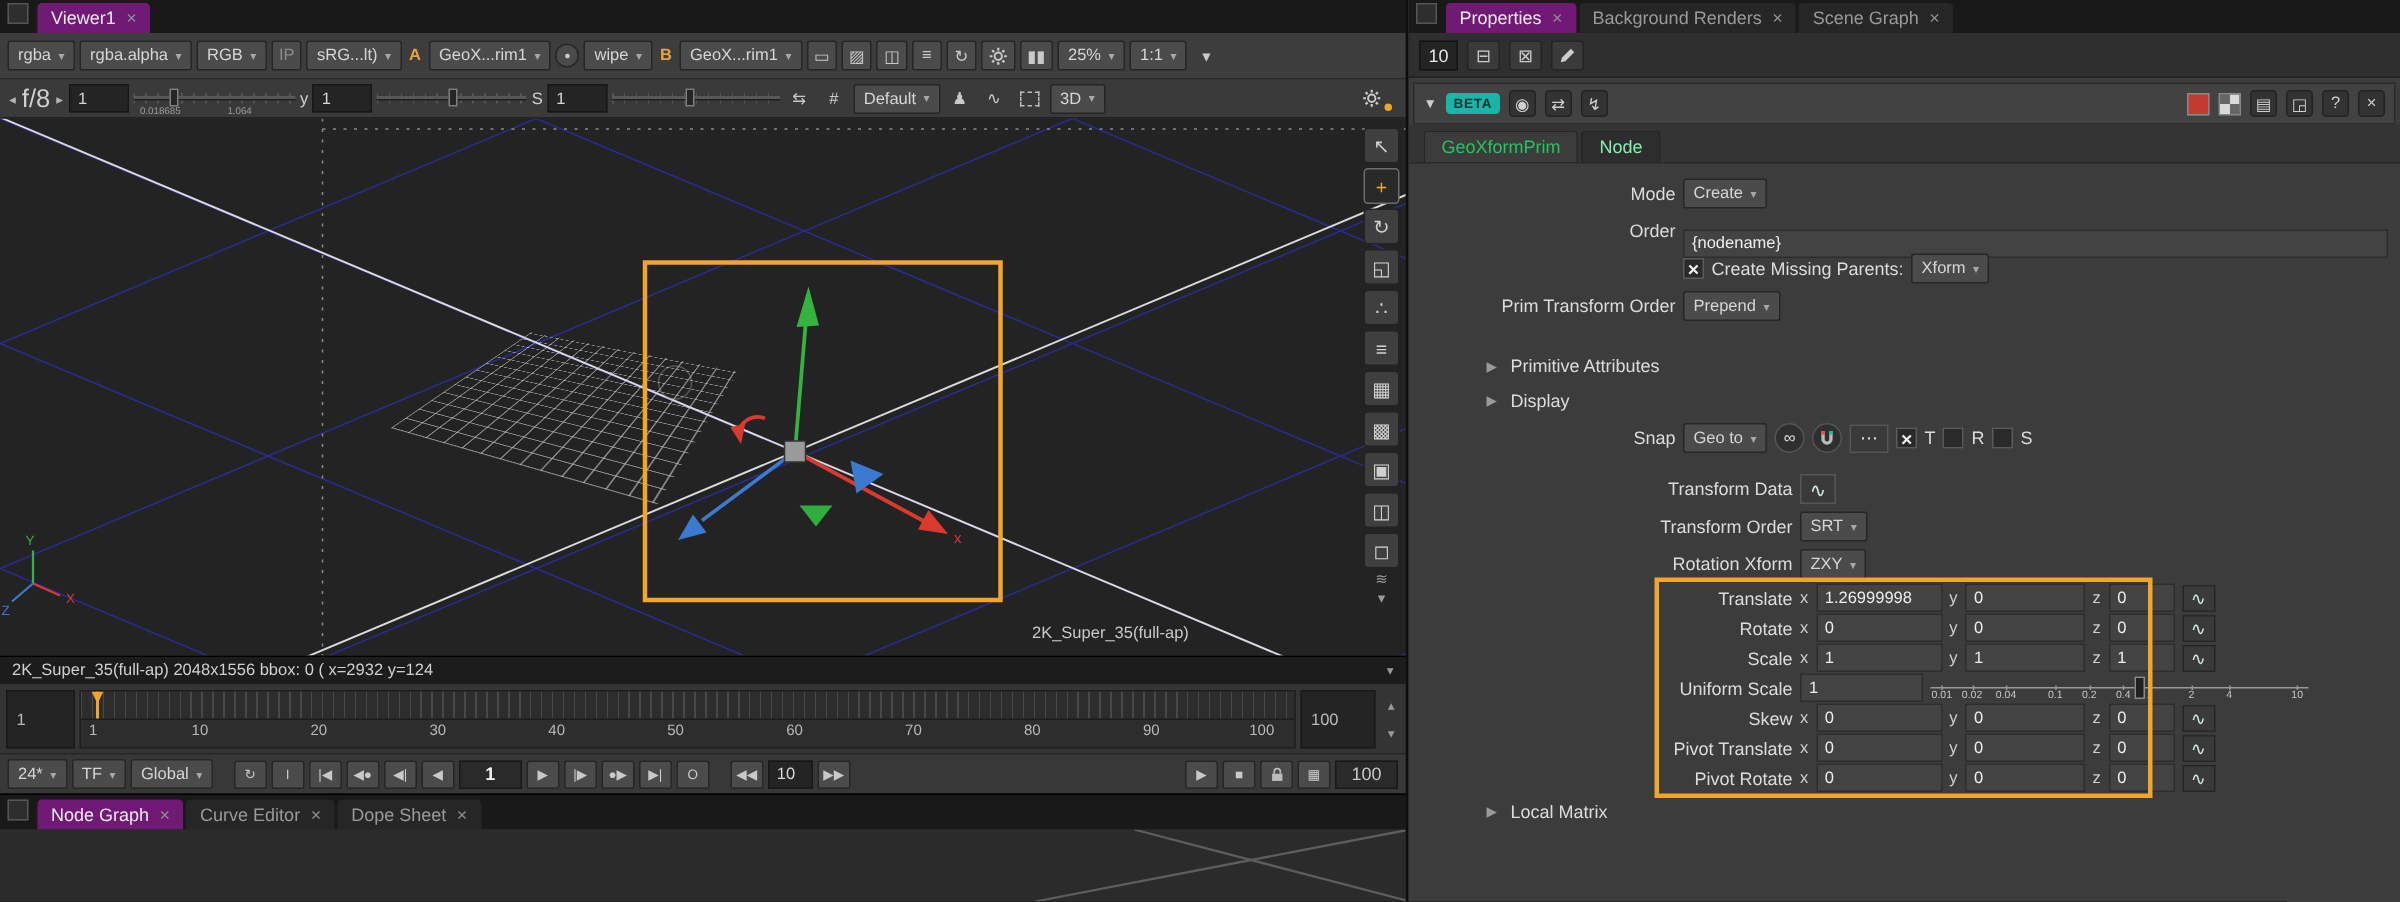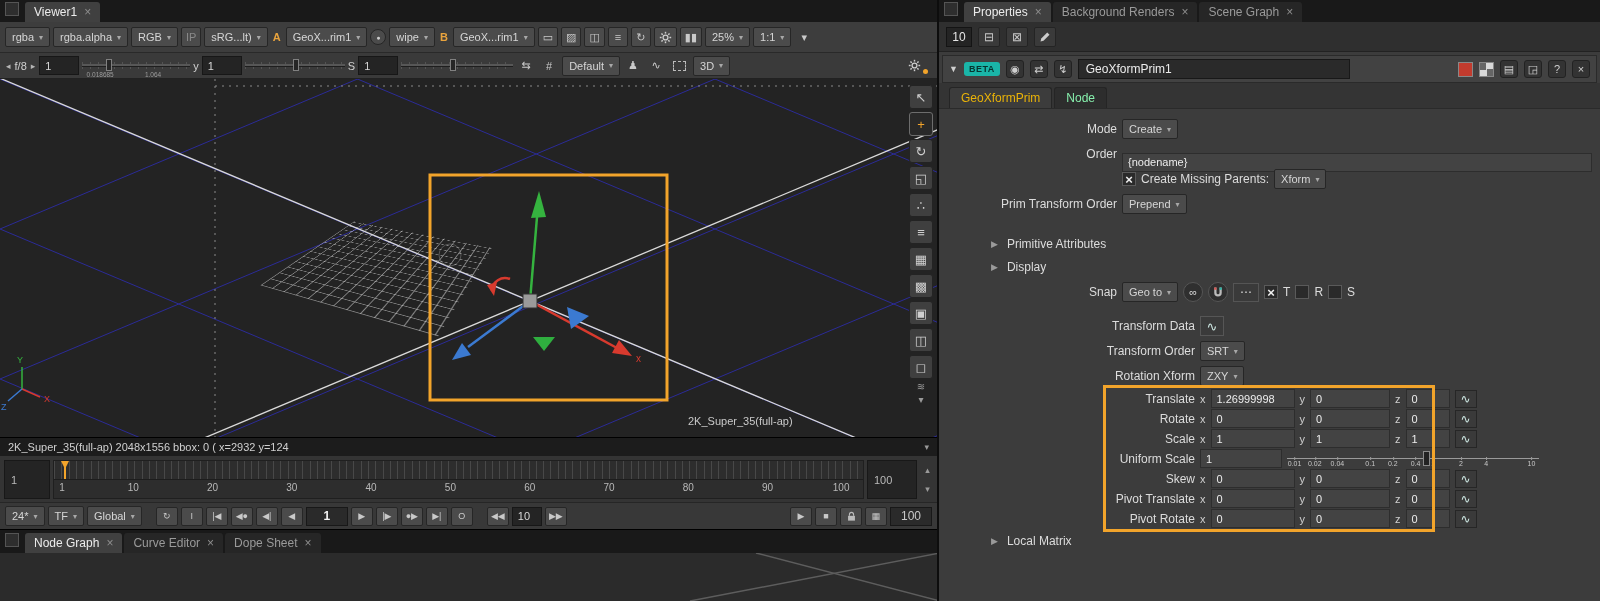--- a/index.html
+++ b/index.html
@@ -5,21 +5,21 @@
 *{margin:0;padding:0;box-sizing:border-box;}
 html,body{width:1600px;height:601px;overflow:hidden;background:#161616;font-family:"Liberation Sans",sans-serif;color:#ddd;}
 .app{display:flex;width:1600px;height:601px;}
 .left-pane{width:939px;display:flex;flex-direction:column;border-right:2px solid #0d0d0d;background:#303030;}
 .right-pane{flex:1;display:flex;flex-direction:column;background:#3c3c3c;overflow:hidden;}
 
 
 .tabbar{height:22px;background:#191919;display:flex;align-items:flex-end;gap:2px;padding-left:2px;flex:none;}
 .pane-btn{width:14px;height:14px;margin:0 4px 4px 3px;background:#2e2e2e;border:1px solid #555;align-self:center;flex:none;}
 .tab{height:20px;display:flex;align-items:center;gap:7px;padding:0 9px;background:#262626;color:#9a9a9a;font-size:12px;border-radius:3px 3px 0 0;white-space:nowrap;}
-.tab.active{background:#404040;color:#ececec;}
+.tab.active{background:#701a75;color:#ececec;}
 .tab .close{color:#8d8d8d;font-size:12px;line-height:1;}
 
 
 .vtb1{height:31px;background:#3d3d3d;display:flex;align-items:center;gap:3px;padding:0 5px;border-bottom:1px solid #292929;flex:none;}
 .vtb2{height:26px;background:#3a3a3a;display:flex;align-items:center;gap:3px;padding:0 5px;border-bottom:1px solid #222;flex:none;}
 .dd{height:20px;background:#4b4b4b;border:1px solid #262626;border-radius:2px;display:flex;align-items:center;gap:5px;padding:0 6px;color:#d6d6d6;font-size:11px;white-space:nowrap;}
 .dd .arr{font-size:8px;color:#a8a8a8;}
 .btn{height:20px;min-width:20px;background:#4b4b4b;border:1px solid #262626;border-radius:2px;color:#c9c9c9;font-size:11px;display:flex;align-items:center;justify-content:center;padding:0 4px;gap:2px;white-space:nowrap;}
 .btn.dim{color:#8a8a8a;}
 .ghost{background:none;border:none;}
@@ -81,21 +81,21 @@
 .icon-btn{width:22px;height:20px;background:#3a3a3a;border:1px solid #242424;border-radius:2px;color:#c9c9c9;font-size:12px;display:flex;align-items:center;justify-content:center;}
 .node-header{height:28px;background:#424242;border:1px solid #2a2a2a;display:flex;align-items:center;gap:6px;padding:0 6px;margin:3px 3px 0 3px;flex:none;}
 .expand-arrow{color:#cfcfcf;font-size:9px;}
 .beta{background:#1ab5a8;color:#07332f;font-size:9px;font-weight:bold;padding:2px 5px;border-radius:3px;letter-spacing:.5px;}
 .hdr-icon{width:18px;height:18px;background:#333;border:1px solid #222;border-radius:3px;color:#cfcfcf;font-size:11px;display:flex;align-items:center;justify-content:center;}
 .name-field{width:272px;height:20px;background:#2a2a2a;border:1px solid #181818;color:#ececec;font-size:12px;display:flex;align-items:center;padding:0 7px;}
 .swatch-red{width:15px;height:15px;background:#c23b2e;border:1px solid #888;}
 .swatch-checker{width:15px;height:15px;border:1px solid #888;background:conic-gradient(#d9d9d9 0 25%,#666 0 50%,#d9d9d9 0 75%,#666 0);}
 .node-tabs{height:26px;display:flex;align-items:flex-end;gap:2px;padding:0 6px 0 10px;background:#343434;border-bottom:1px solid #2a2a2a;flex:none;}
 .ntab{height:21px;padding:0 11px;font-size:12px;color:#86efac;background:#2d2d2d;border:1px solid #252525;border-bottom:none;border-radius:3px 3px 0 0;display:flex;align-items:center;}
-.ntab.active{background:#3c3c3c;color:#eab308;}
+.ntab.active{background:#3c3c3c;color:#22c55e;}
 
 
 .form{flex:1;padding-top:6px;position:relative;overflow:hidden;}
 .frow{display:flex;align-items:center;height:22px;margin:3px 8px 3px 0;gap:5px;}
 .flabel{width:178px;text-align:right;color:#dcdcdc;font-size:12px;flex:none;}
 .deep .flabel{width:256px;}
 .grow{flex:1;margin-top:16px;}
 .nfield{height:19px;background:#434343;border:1px solid #2d2d2d;color:#ededed;font-size:11px;display:flex;align-items:center;padding:0 5px;}
 .w84{width:84px;}.w80{width:80px;}.w44{width:44px;}.w82{width:82px;}
 .axis{color:#cfcfcf;font-size:11px;}
@@ -195,21 +195,21 @@
         </div>
       <div class="dd">
           <span>1:1</span>
           <span class="arr">▾</span>
         </div>
       <div class="btn ghost">▾</div>
     </div>
 
     <div class="vtb2">
       <span class="tiny-arrow">◂</span>
-      <span style="font-size:11px;color:#d0d0d0">f/8</span>
+      <span style="font-size:17px;color:#d0d0d0">f/8</span>
       <span class="tiny-arrow">▸</span>
       <div class="tfield w40">1</div>
       <div class="slider w108">
         <div class="s-track"></div>
         <div class="s-handle" style="left:22%"></div>
         <span class="s-tick" style="left:4%">0.018685</span>
         <span class="s-tick" style="left:58%">1.064</span>
       </div>
       <span style="font-size:11px;color:#d0d0d0">y</span>
       <div class="tfield w40">1</div>
@@ -455,21 +455,20 @@
           </svg>
       </div>
     </div>
 
     <div class="node-header">
       <span class="expand-arrow">▼</span>
       <span class="beta">BETA</span>
       <div class="hdr-icon">◉</div>
       <div class="hdr-icon">⇄</div>
       <div class="hdr-icon">↯</div>
-      <div class="name-field">GeoXformPrim1</div>
       <div class="push swatch-red"></div>
       <div class="swatch-checker"></div>
       <div class="hdr-icon">▤</div>
       <div class="hdr-icon">◲</div>
       <div class="hdr-icon">?</div>
       <div class="hdr-icon">×</div>
     </div>
 
     <div class="node-tabs">
       <div class="ntab active">GeoXformPrim</div>

